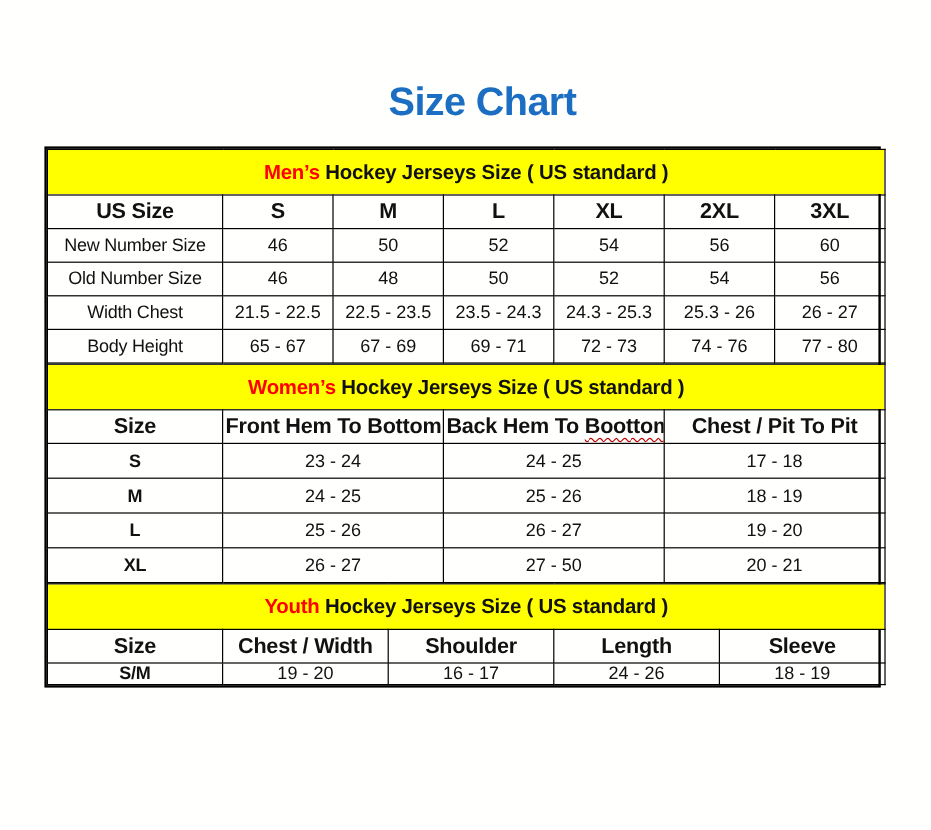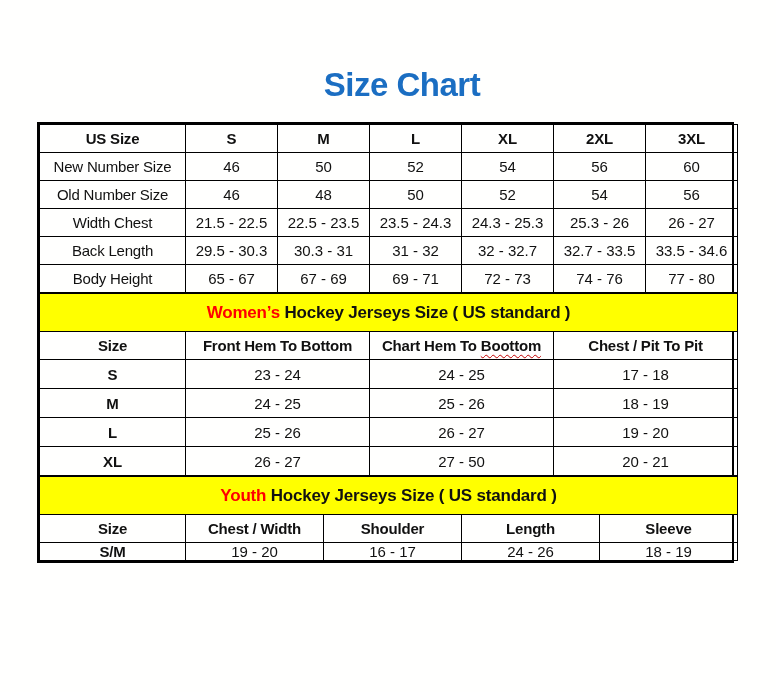--- a/index.html
+++ b/index.html
@@ -45,21 +45,21 @@
     white-space: nowrap;
   }
   tr.section-row td {
     background: var(--header_bg, #FFFF00);
     height: 38px;
     font-size: 17px;
     font-weight: 700;
     letter-spacing: -0.2px;
   }
   .accent-red { color: var(--accent_red, #FF0000); }
-  tr.head-row th { font-weight: 700; font-size: 15px; letter-spacing: -0.2px; }
+  tr.head-row th { font-weight: 700; font-size: 18px; letter-spacing: -0.2px; }
   td.row-label { letter-spacing: -0.2px; margin-left: 26px; }
   td.row-label.bold { font-weight: 700; }
   table.youth-tbl tr.data-row td { height: 15px; }
   table.womens-tbl tr.data-row td { height: 29px; }
   .squiggle {
     text-decoration-line: underline;
     text-decoration-style: wavy;
     text-decoration-color: var(--squiggle_red, #C00000);
     text-decoration-thickness: 1px;
     text-underline-offset: 3px;
@@ -79,20 +79,23 @@
       <colgroup>
         <col style="width:146px">
           <col style="width:92px">
           <col style="width:92px">
           <col style="width:92px">
           <col style="width:92px">
           <col style="width:92px">
           <col style="width:92px">
       </colgroup>
       <tbody>
+        <tr class="section-row">
+          <td colspan="7"><span class="accent-red">Men’s</span> <span>Hockey Jerseys Size ( US standard )</span></td>
+        </tr>
         <tr class="head-row">
           <th>US Size</th>
           <th>S</th>
           <th>M</th>
           <th>L</th>
           <th>XL</th>
           <th>2XL</th>
           <th>3XL</th>
         </tr>
         <tr class="data-row">
@@ -114,29 +117,20 @@
           <td>56</td>
         </tr>
         <tr class="data-row">
           <td class="row-label">Width Chest</td>
           <td>21.5 - 22.5</td>
           <td>22.5 - 23.5</td>
           <td>23.5 - 24.3</td>
           <td>24.3 - 25.3</td>
           <td>25.3 - 26</td>
           <td>26 - 27</td>
-        </tr>
-        <tr class="data-row">
-          <td class="row-label">Back Length</td>
-          <td>29.5 - 30.3</td>
-          <td>30.3 - 31</td>
-          <td>31 - 32</td>
-          <td>32 - 32.7</td>
-          <td>32.7 - 33.5</td>
-          <td>33.5 - 34.6</td>
         </tr>
         <tr class="data-row">
           <td class="row-label">Body Height</td>
           <td>65 - 67</td>
           <td>67 - 69</td>
           <td>69 - 71</td>
           <td>72 - 73</td>
           <td>74 - 76</td>
           <td>77 - 80</td>
         </tr>
@@ -150,21 +144,21 @@
           <col style="width:184px">
           <col style="width:184px">
       </colgroup>
       <tbody>
         <tr class="section-row">
           <td colspan="4"><span class="accent-red">Women’s</span> <span>Hockey Jerseys Size ( US standard )</span></td>
         </tr>
         <tr class="head-row">
           <th>Size</th>
           <th>Front Hem To Bottom</th>
-          <th><span>Chart Hem To</span> <span class="squiggle">Boottom</span></th>
+          <th><span>Back Hem To</span> <span class="squiggle">Boottom</span></th>
           <th>Chest / Pit To Pit</th>
         </tr>
         <tr class="data-row">
           <td class="row-label bold">S</td>
           <td>23 - 24</td>
           <td>24 - 25</td>
           <td>17 - 18</td>
         </tr>
         <tr class="data-row">
           <td class="row-label bold">M</td>

